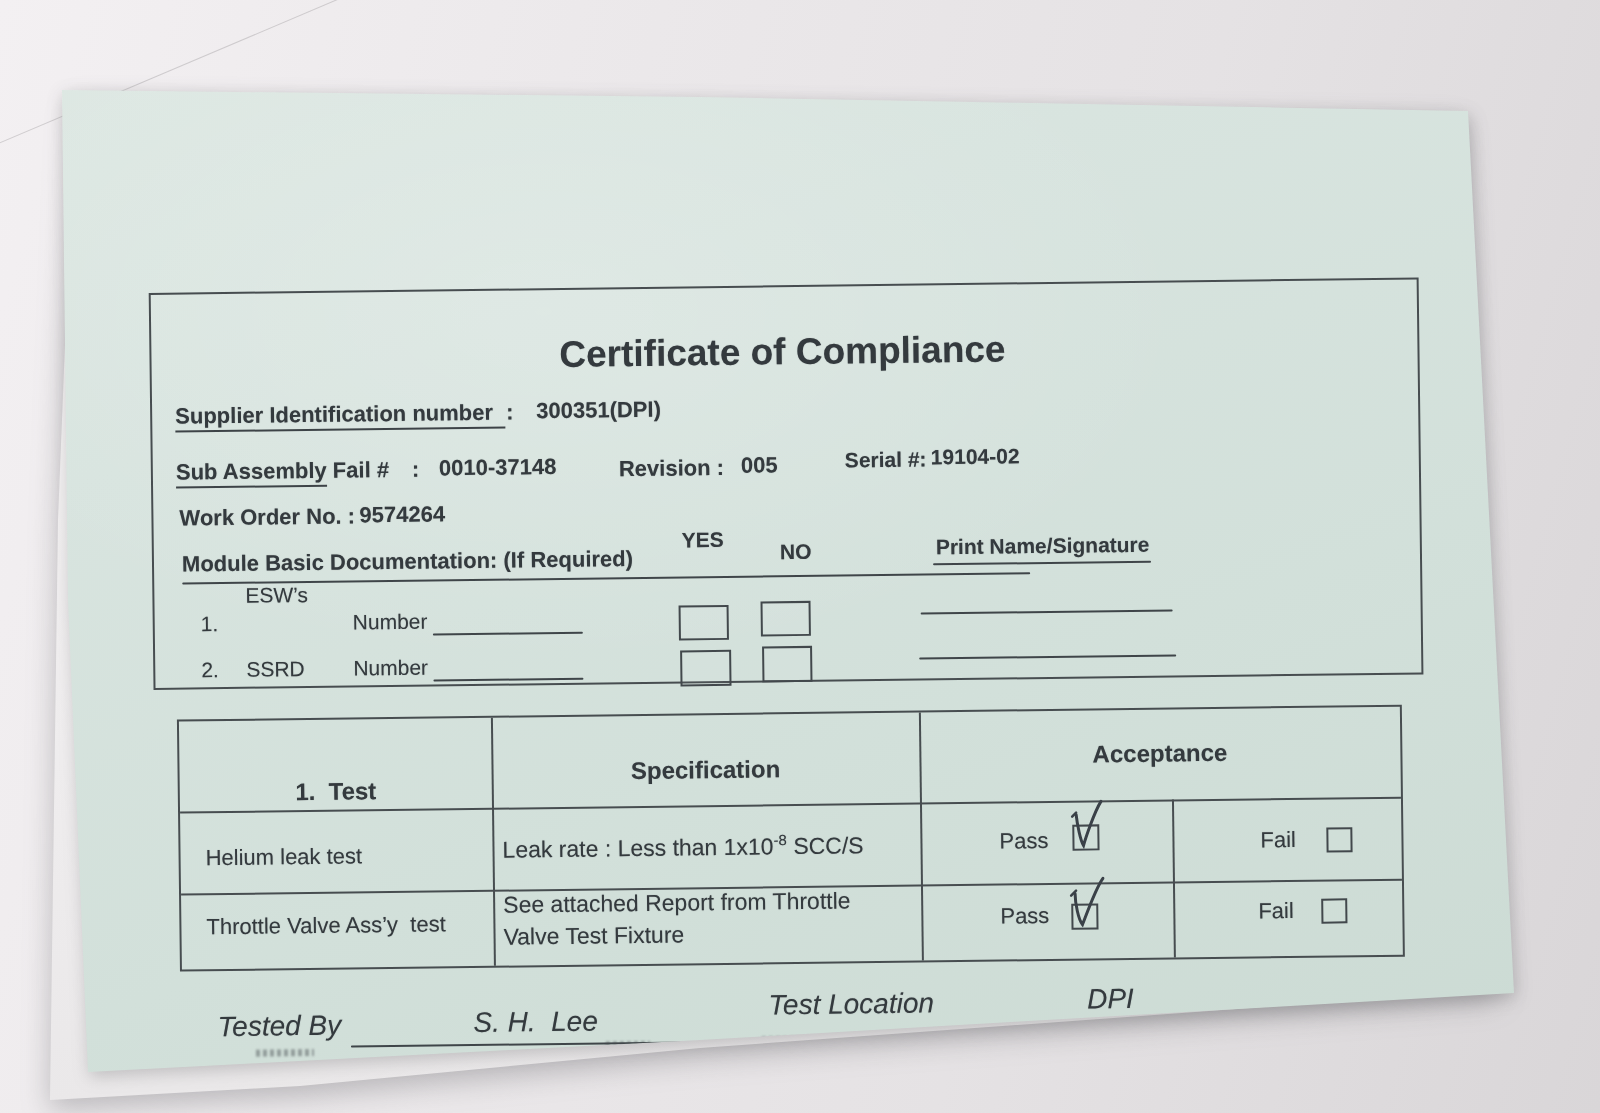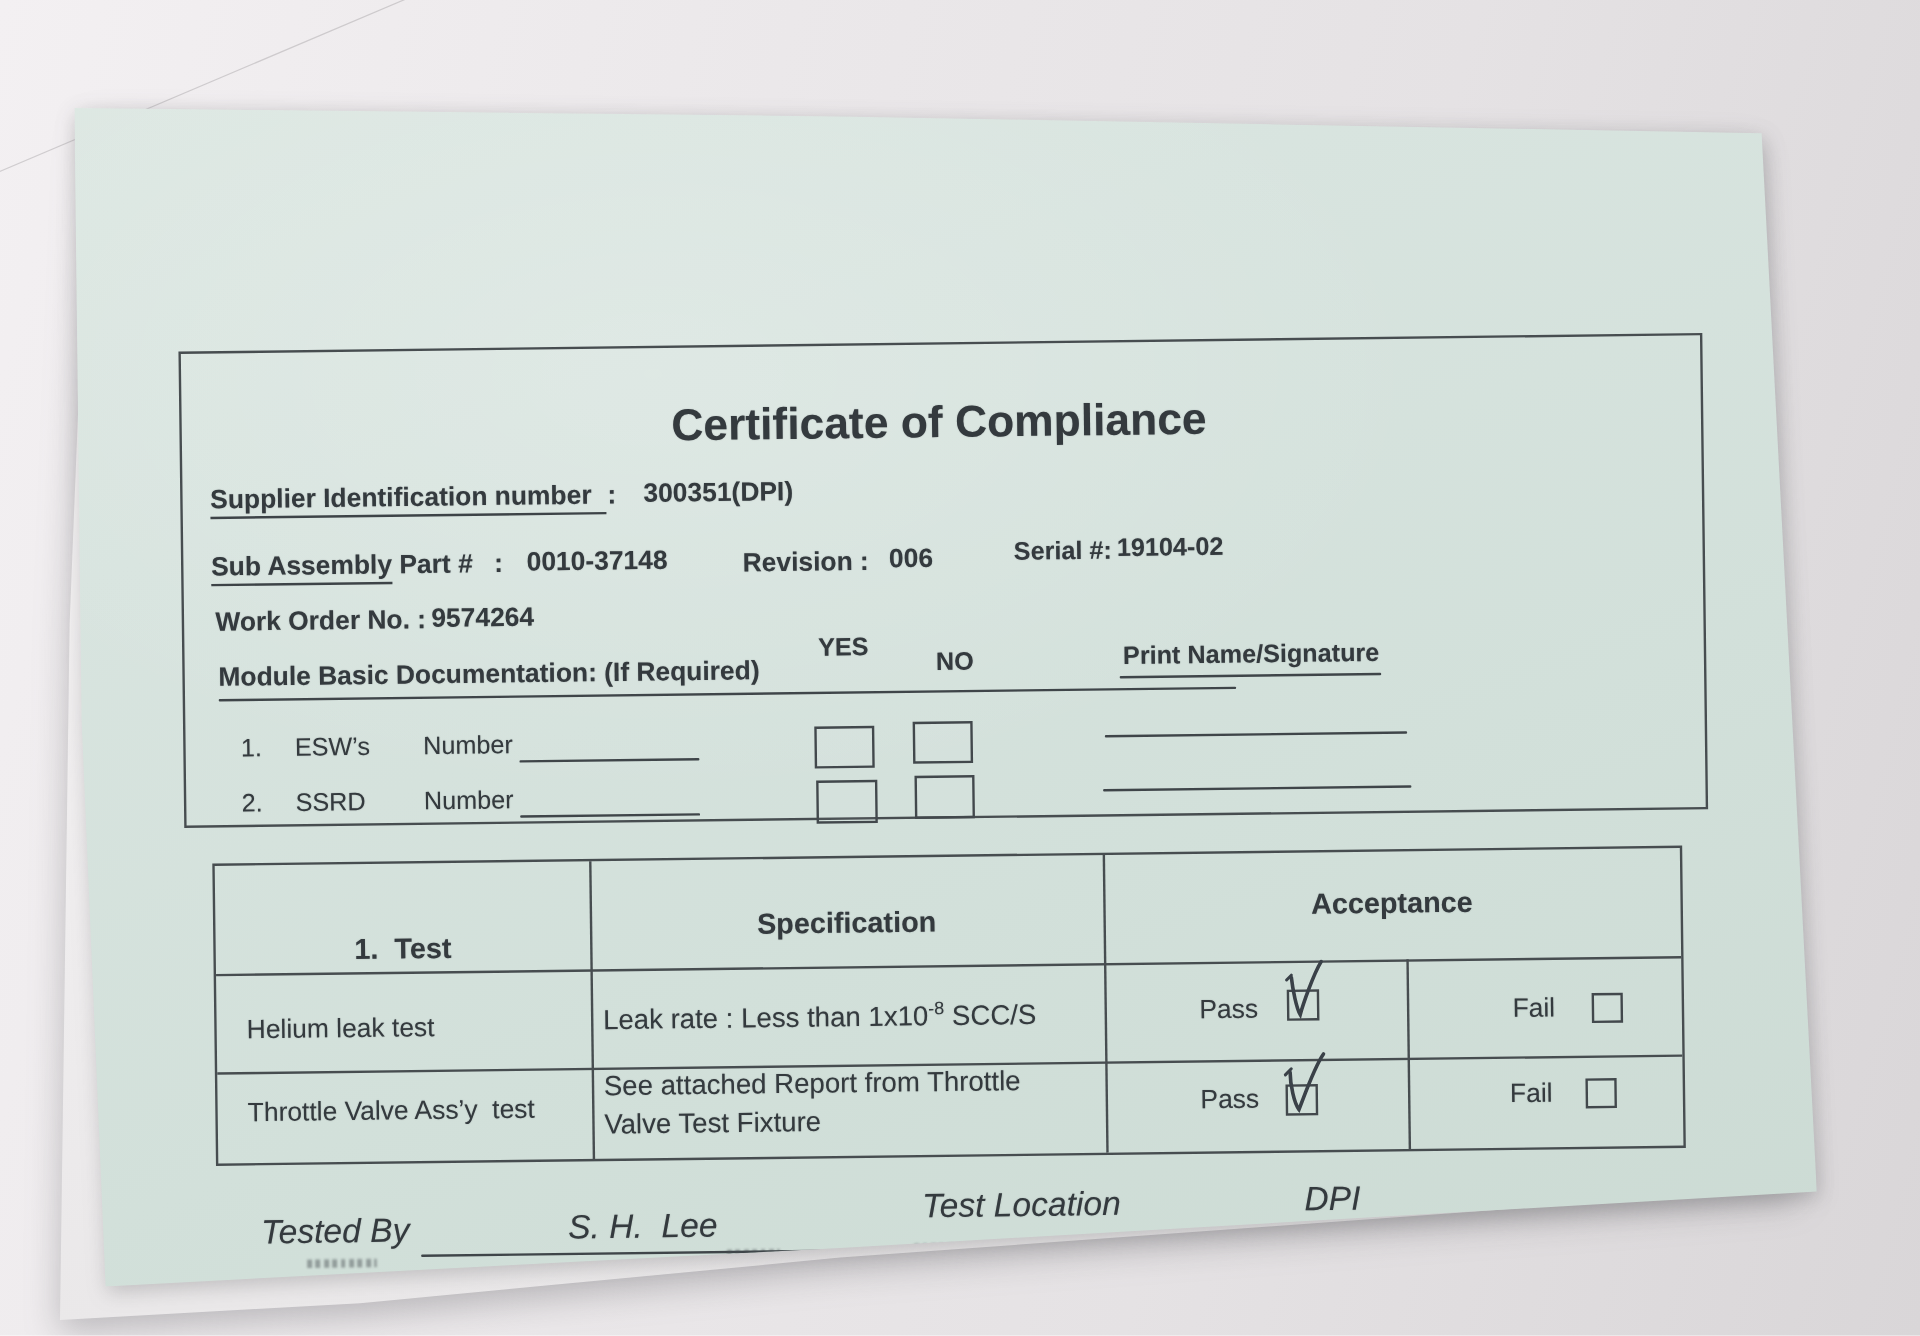--- a/index.html
+++ b/index.html
@@ -61,40 +61,40 @@
       <div class="content">
 
         <div class="box1" style="left:152px;top:285px;width:1266px;height:393px"></div>
 
         <div class="t b fs37 ctr" style="left:152px;top:331px;width:1266px">Certificate of Compliance</div>
 
         <span class="t b fs22 u" style="left:177px;top:396px;padding-right:12px">Supplier Identification number</span>
         <span class="t b fs22" style="left:508px;top:396px">:</span>
         <span class="t b fs22" style="left:538px;top:395px">300351(DPI)</span>
 
-        <span class="t b fs22" style="left:177px;top:452px"><span class="u">Sub Assembly</span><span class="pre"> Part #</span></span>
+        <span class="t b fs22" style="left:177px;top:452px"><span class="u">Sub Assembly</span><span class="pre"> Fail #</span></span>
         <span class="t b fs22" style="left:413px;top:452px">:</span>
         <span class="t b fs22" style="left:440px;top:451px">0010-37148</span>
         <span class="t b fs22" style="left:620px;top:454px">Revision :</span>
-        <span class="t b fs22" style="left:742px;top:452px">006</span>
+        <span class="t b fs22" style="left:742px;top:452px">005</span>
         <span class="t b fs21" style="left:846px;top:449px">Serial #:</span>
         <span class="t b fs21" style="left:932px;top:447px">19104-02</span>
 
         <span class="t b fs22" style="left:180px;top:498px">Work Order No. :</span>
         <span class="t b fs22" style="left:360px;top:497px">9574264</span>
 
         <span class="t b fs22" style="left:182px;top:544px">Module Basic Documentation: (If Required)</span>
         <div class="line" style="left:182px;top:575px;width:848px"></div>
         <span class="t b fs21" style="left:682px;top:527px">YES</span>
         <span class="t b fs21" style="left:780px;top:540px">NO</span>
         <span class="t b fs21" style="left:936px;top:537px">Print Name/Signature</span>
         <div class="line" style="left:933px;top:565px;width:218px"></div>
 
         <span class="t fs21" style="left:200px;top:605px">1.</span>
-        <span class="t fs21" style="left:245px;top:605px">ESW’s</span>
+        <span class="t fs21" style="left:245px;top:577px">ESW’s</span>
         <span class="t fs21" style="left:352px;top:605px">Number</span>
         <div class="line" style="left:432px;top:629px;width:150px"></div>
         <div class="cb" style="left:678px;top:604px;width:46px;height:31px"></div>
         <div class="cb" style="left:760px;top:601px;width:46px;height:31px"></div>
         <div class="line" style="left:920px;top:614px;width:252px"></div>
 
         <span class="t fs21" style="left:200px;top:651px">2.</span>
         <span class="t fs21" style="left:245px;top:651px">SSRD</span>
         <span class="t fs21" style="left:352px;top:651px">Number</span>
         <div class="line" style="left:432px;top:675px;width:150px"></div>

